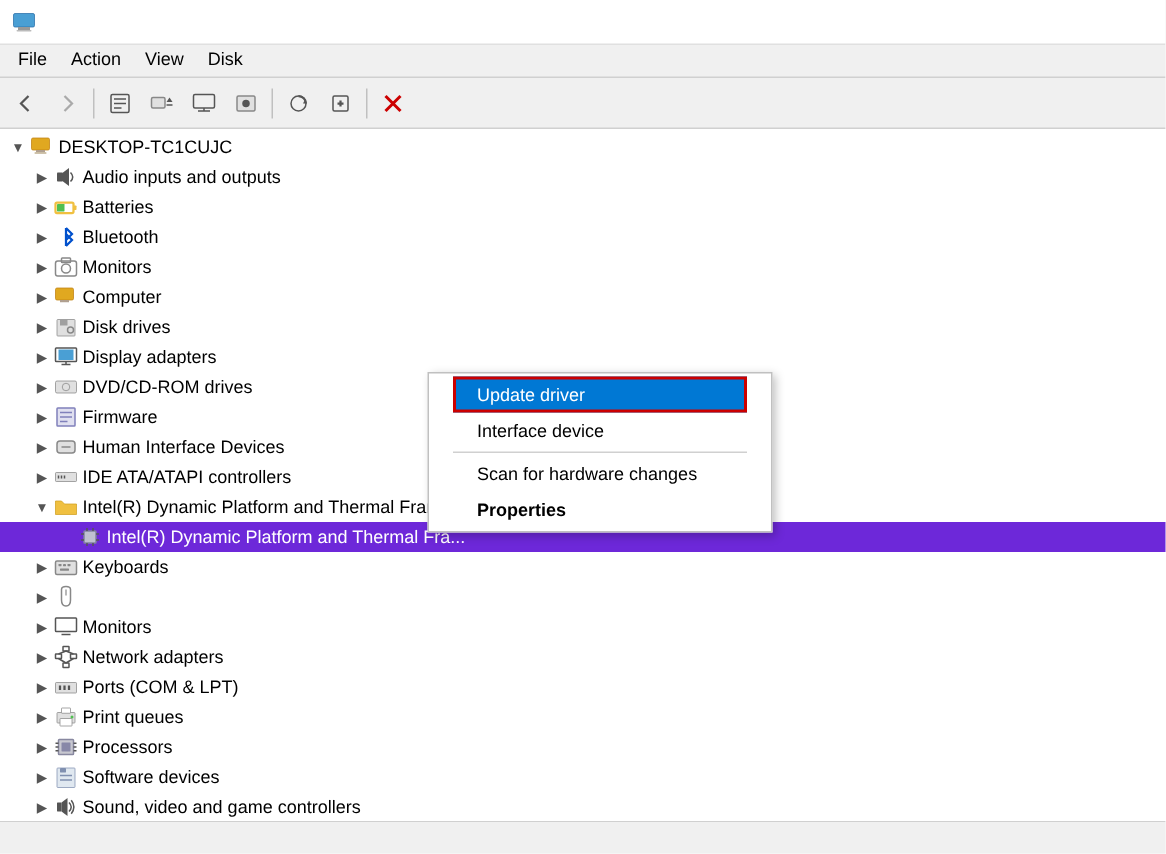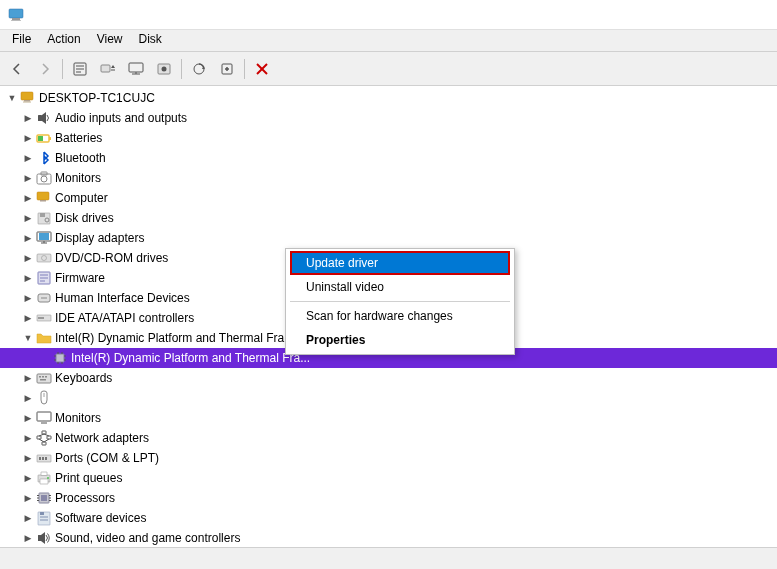--- a/index.html
+++ b/index.html
@@ -152,21 +152,21 @@
     
     .context-menu {
       position: absolute;
       top: 248px;
       left: 285px;
       background: #fff;
       border: 1px solid #c0c0c0;
       box-shadow: 2px 2px 6px rgba(0,0,0,0.25);
       width: 230px;
       z-index: 100;
-      padding: 2px 4px;
+      padding: 2px 16px;
     }
     .context-menu-item {
       padding: 5px 16px;
       font-size: 12px;
       cursor: pointer;
       display: flex;
       align-items: center;
     }
     .context-menu-item.active {
       background: #0078d4;
@@ -587,21 +587,21 @@
           </span>
           <span class="tree-label">Sound, video and game controllers</span>
         </div>
       </div>
 
   </div>
 </div>
 
 <div class="context-menu" id="context-menu">
 <div class="context-menu-item active">Update driver</div>
-    <div class="context-menu-item">Uninstall video</div>
+    <div class="context-menu-item">Interface device</div>
     <div class="context-menu-separator"></div>
     <div class="context-menu-item">Scan for hardware changes</div>
     <div class="context-menu-item bold">Properties</div>
   </div>
 
 <div class="status-bar">
   <span></span>
 </div>
 
 </body></html>

